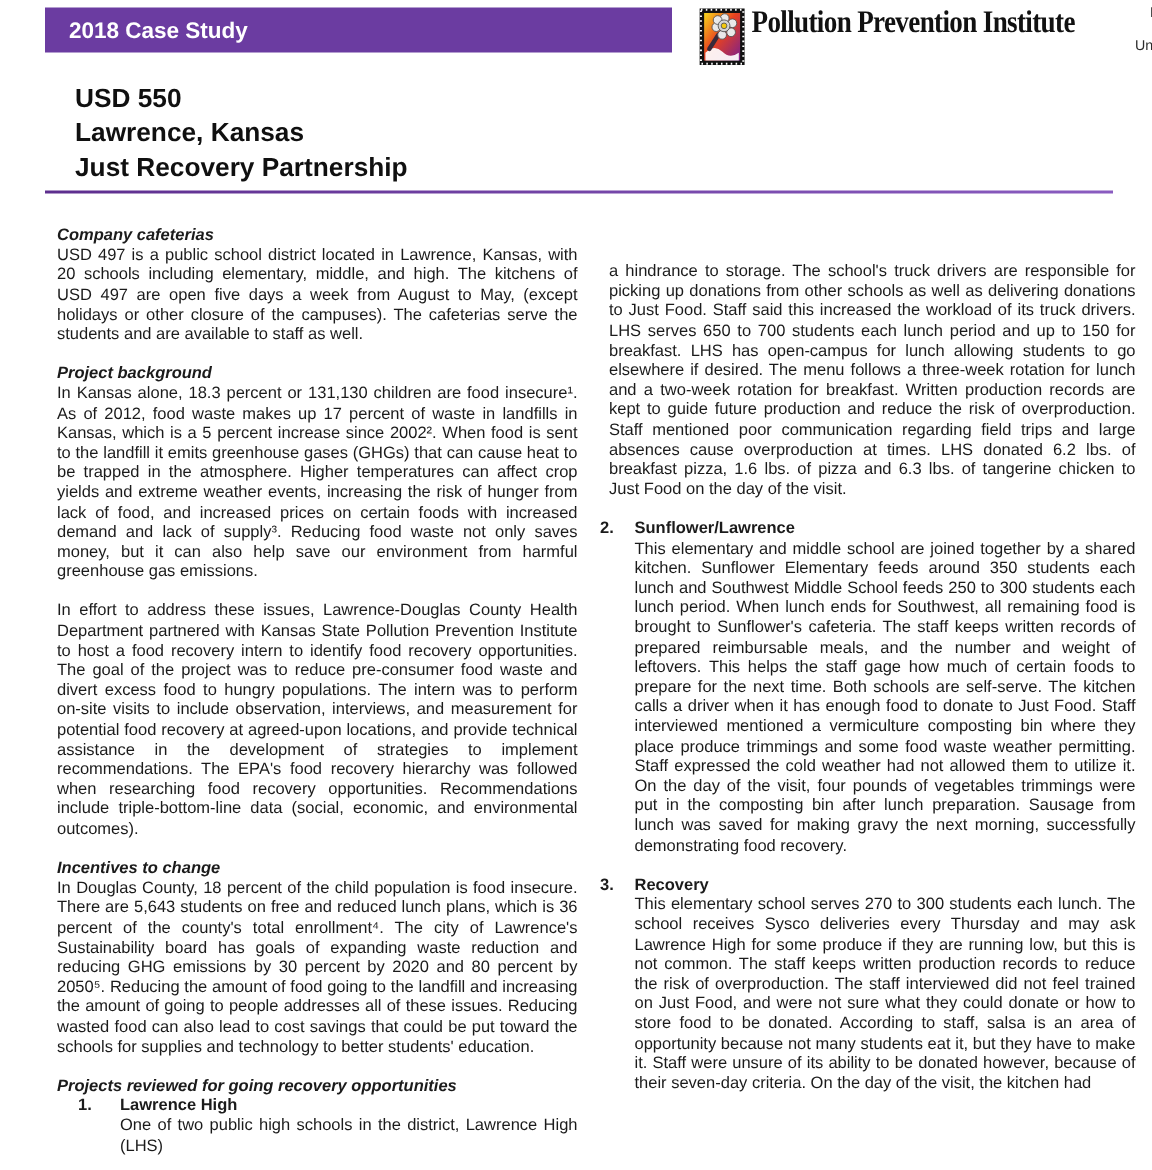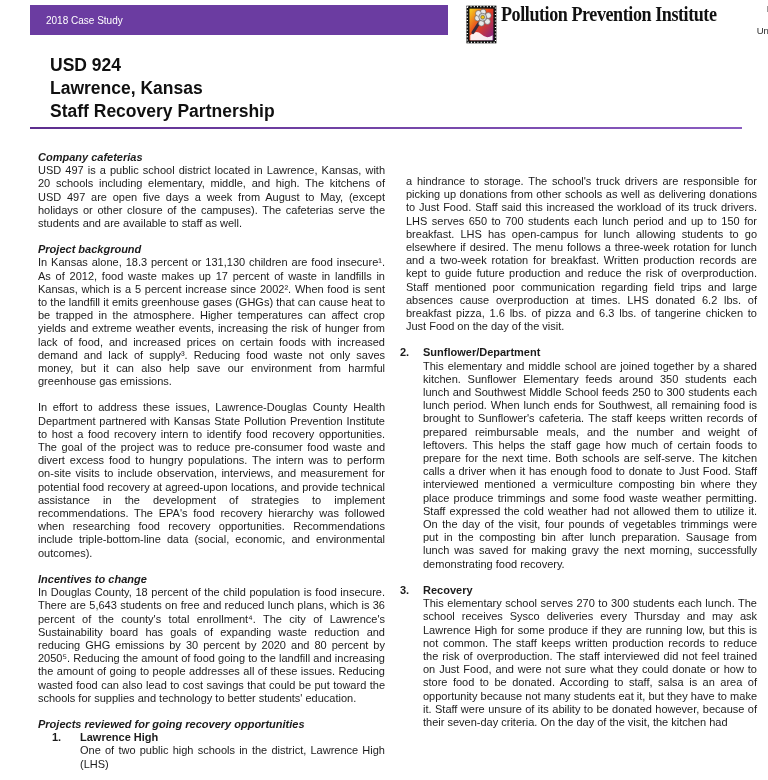--- a/index.html
+++ b/index.html
@@ -15,21 +15,21 @@
   .page { position: absolute; inset: 0; overflow: hidden; }
 
   
   .banner {
     position: absolute; left: 30px; top: 5px;
     width: 418px; height: 30px;
     background: #6b3ca1;
     color: #ffffff;
     display: flex; align-items: center;
     padding-left: 16px;
-    font-size: 10px; font-weight: normal;
+    font-size: 15px; font-weight: bold;
   }
 
   
   .logo {
     position: absolute; left: 466px; top: 2px;
     display: flex; align-items: flex-start;
   }
   .logo svg { display: block; margin-right: 4px; }
   .logo-text { display: flex; }
   .logo-title {
@@ -124,23 +124,23 @@
         <circle cx="19.5" cy="14" r="2.2" fill="#f3c90e"></circle>
       </g>
     </svg>
     <div class="logo-text">
       <div class="logo-title">Pollution Prevention Institute</div>
       <div class="logo-sub">Kansas State University</div>
     </div>
   </div>
 
   <div class="title-block">
-    <div>USD 924</div>
+    <div>USD 550</div>
     <div>Lawrence, Kansas</div>
-    <div>Staff Recovery Partnership</div>
+    <div>Just Recovery Partnership</div>
   </div>
   <div class="rule"></div>
 
   <div class="columns">
 
     <div class="col col-left">
       <div class="sec-heading">Company cafeterias</div>
       <p class="para">USD 497 is a public school district located in Lawrence, Kansas, with 20 schools including elementary, middle, and high.  The kitchens of USD 497 are open five days a week from August to May, (except holidays or other closure of the campuses). The cafeterias serve the students and are available to staff as well.</p>
 
       <div class="sec-heading">Project background</div>
@@ -159,21 +159,21 @@
         </div>
       </div>
     </div>
 
     <div class="col col-right">
       <p class="continuation">a hindrance to storage. The school's truck drivers are responsible for picking up donations from other schools as well as delivering donations to Just Food. Staff said this increased the workload of its truck drivers. LHS serves 650 to 700 students each lunch period and up to 150 for breakfast. LHS has open-campus for lunch allowing students to go elsewhere if desired. The menu follows a three-week rotation for lunch and a two-week rotation for breakfast. Written production records are kept to guide future production and reduce the risk of overproduction. Staff mentioned poor communication regarding field trips and large absences cause overproduction at times. LHS donated 6.2 lbs. of breakfast pizza, 1.6 lbs. of pizza and 6.3 lbs. of tangerine chicken to Just Food on the day of the visit.</p>
 
       <div class="list-item">
         <div class="li-num">2.</div>
         <div class="li-content">
-          <div class="li-title">Sunflower/Department</div>
+          <div class="li-title">Sunflower/Lawrence</div>
           <div>This elementary and middle school are joined together by a shared kitchen. Sunflower Elementary feeds around 350 students each lunch and Southwest Middle School feeds 250 to 300 students each lunch period. When lunch ends for Southwest, all remaining food is brought to Sunflower's cafeteria. The staff keeps written records of prepared reimbursable meals, and the number and weight of leftovers. This helps the staff gage how much of certain foods to prepare for the next time. Both schools are self-serve. The kitchen calls a driver when it has enough food to donate to Just Food. Staff interviewed mentioned a vermiculture composting bin where they place produce trimmings and some food waste weather permitting. Staff expressed the cold weather had not allowed them to utilize it. On the day of the visit, four pounds of vegetables trimmings were put in the composting bin after lunch preparation. Sausage from lunch was saved for making gravy the next morning, successfully demonstrating food recovery.</div>
         </div>
       </div>
 
       <div class="list-item tight">
         <div class="li-num">3.</div>
         <div class="li-content">
           <div class="li-title">Recovery</div>
           <div>This elementary school serves 270 to 300 students each lunch. The school receives Sysco deliveries every Thursday and may ask Lawrence High for some produce if they are running low, but this is not common. The staff keeps written production records to reduce the risk of overproduction. The staff interviewed did not feel trained on Just Food, and were not sure what they could donate or how to store food to be donated. According to staff, salsa is an area of opportunity because not many students eat it, but they have to make it. Staff were unsure of its ability to be donated however, because of their seven-day criteria. On the day of the visit, the kitchen had</div>
         </div>

